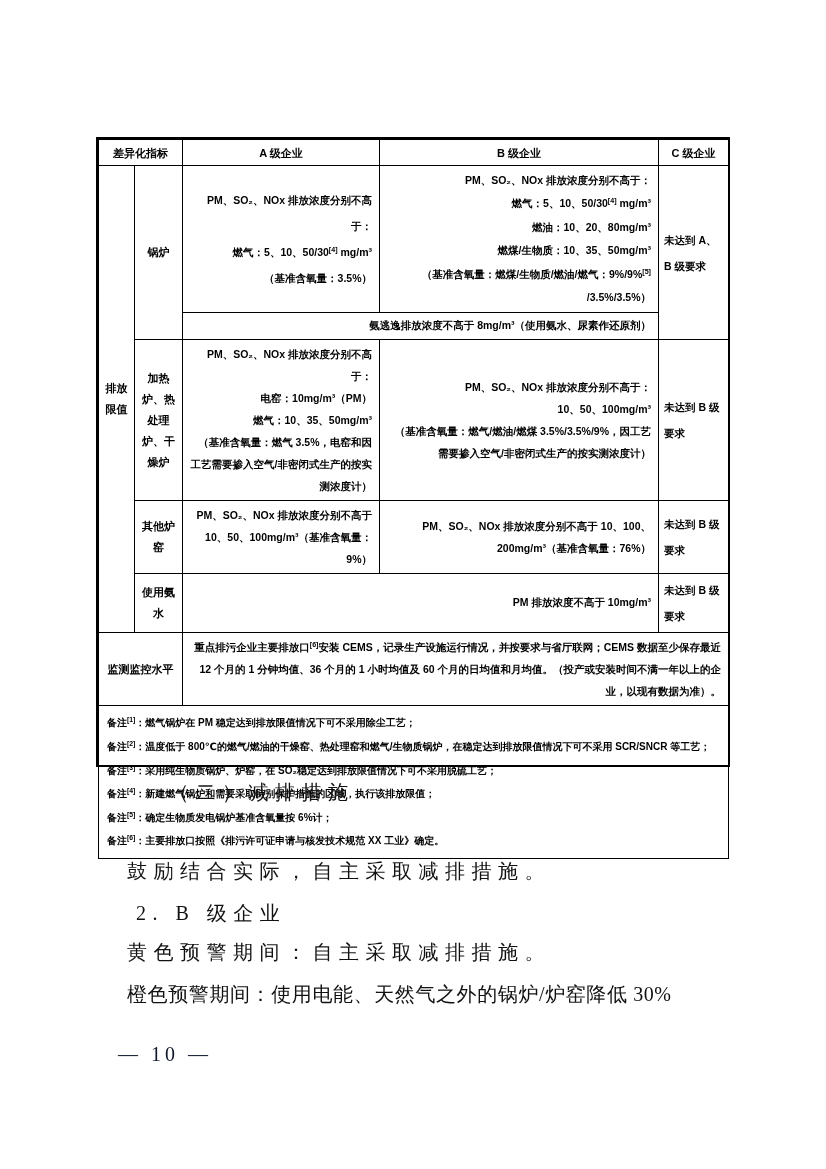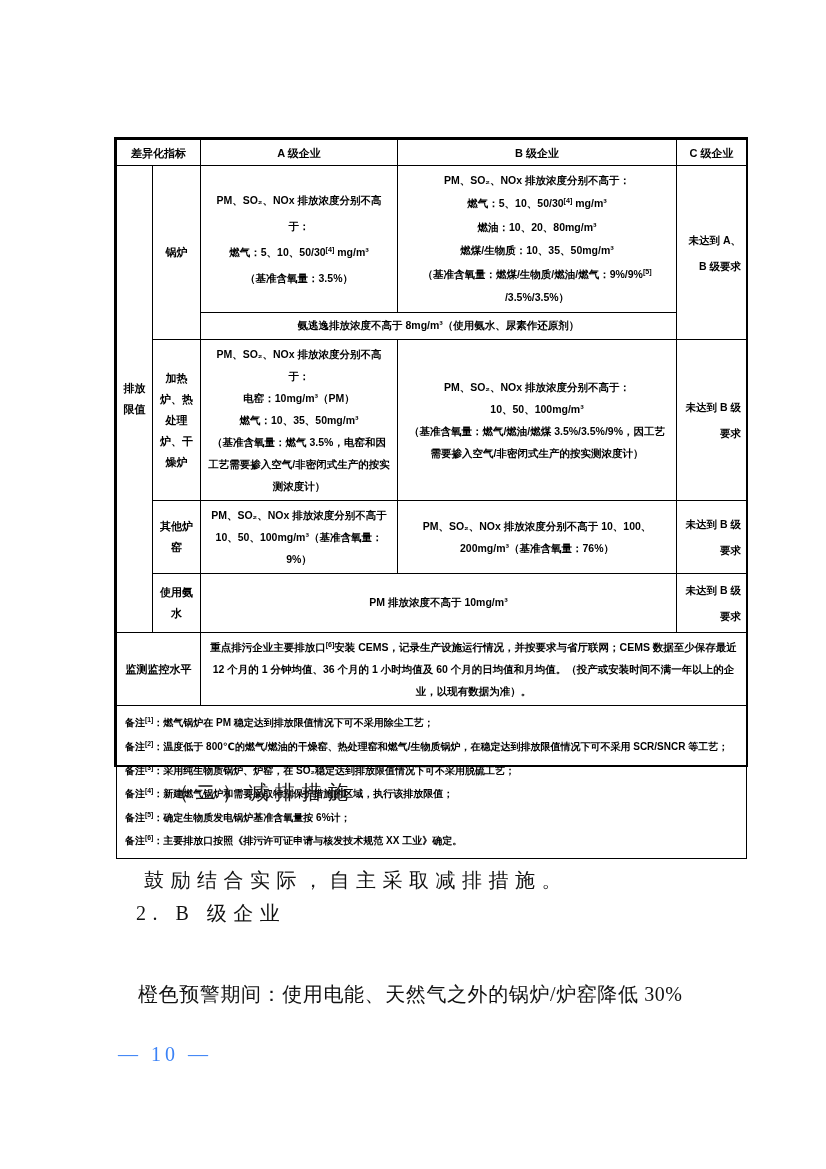--- a/index.html
+++ b/index.html
@@ -3,42 +3,42 @@
 <meta charset="utf-8">
 <style>
   * { margin:0; padding:0; box-sizing:border-box; }
   html,body { background:#fff; }
   .page {
     position:relative; width:826px; height:1169px; background:#ffffff;
     font-family:"Liberation Serif","DejaVu Serif",serif; color:#000; overflow:hidden;
   }
   
   .tbl-wrap {
-    position:absolute; left:114px; top:137px; width:634px; height:630px;
+    position:absolute; left:96px; top:137px; width:634px; height:630px;
     border:2px solid #000;
   }
   table.main { width:100%; height:100%; border-collapse:collapse; table-layout:fixed; }
   table.main td {
     border:1px solid #000; vertical-align:middle;
     font-family:"Liberation Sans","DejaVu Sans",sans-serif; font-weight:bold; color:#000;
   }
   td.hdr { text-align:center; font-size:11px; line-height:14px; }
   td.lbl { text-align:center; font-size:11px; line-height:21px; padding:2px 4px; }
-  td.content { text-align:center; font-size:10.5px; padding:3px 7px; white-space:pre-line; }
-  td.c-cell { text-align:right; font-size:10.5px; padding:3px 5px; line-height:26px; }
+  td.content { text-align:right; font-size:10.5px; padding:3px 7px; white-space:pre-line; }
+  td.c-cell { text-align:left; font-size:10.5px; padding:3px 5px; line-height:26px; }
   .lh26 { line-height:26px; }
   .lh23 { line-height:23.4px; }
   .lh22 { line-height:22px; }
   td.notes-cell { text-align:left; font-size:10px; line-height:23.6px; padding:5px 8px; white-space:pre-line; }
   sup.sup { font-size:0.68em; vertical-align:super; line-height:0; }
   
   .body-line { position:absolute; font-size:20px; color:#111; white-space:nowrap; }
   .ls-wide  { letter-spacing:6.5px; }
-  .ls-tight { letter-spacing:0.6px;margin-left:11px; }
-  .page-num { position:absolute; font-size:20px; color:#3b82f6; letter-spacing:4px; }
+  .ls-tight { letter-spacing:0.6px; }
+  .page-num { position:absolute; font-size:20px; color:#0f172a; letter-spacing:4px; }
 </style>
 </head>
 <body>
 
 <div class="page">
 
   <div class="tbl-wrap">
     <table class="main">
       <colgroup>
         <col style="width:36px">
@@ -111,19 +111,20 @@
 备注<sup class="sup">[3]</sup>：采用纯生物质锅炉、炉窑，在 SO₂稳定达到排放限值情况下可不采用脱硫工艺；
 备注<sup class="sup">[4]</sup>：新建燃气锅炉和需要采取特别保护措施的区域，执行该排放限值；
 备注<sup class="sup">[5]</sup>：确定生物质发电锅炉基准含氧量按 6%计；
 备注<sup class="sup">[6]</sup>：主要排放口按照《排污许可证申请与核发技术规范 XX 工业》确定。</td>
       </tr>
     </tbody>
       </table>
   </div>
 
   <div class="body-line ls-wide" style="left:143px; top:779px;margin-left:26px;">（二）减排措施</div>
-  <div class="body-line ls-wide" style="left:144px; top:858px;margin-top:9px;">鼓励结合实际，自主采取减排措施。</div>
+  <div class="body-line ls-wide" style="left:127px; top:858px;">鼓励结合实际，自主采取减排措施。</div>
   <div class="body-line ls-wide" style="left:136px; top:900px;">2. B 级企业</div>
+  <div class="body-line ls-wide" style="left:127px; top:939px;">黄色预警期间：自主采取减排措施。</div>
   <div class="body-line ls-tight" style="left:127px; top:981px;">橙色预警期间：使用电能、天然气之外的锅炉/炉窑降低 30%</div>
 
   <div class="page-num" style="left:118px; top:1043px;">— 10 —</div>
 
 </div>
 
 </body></html>

